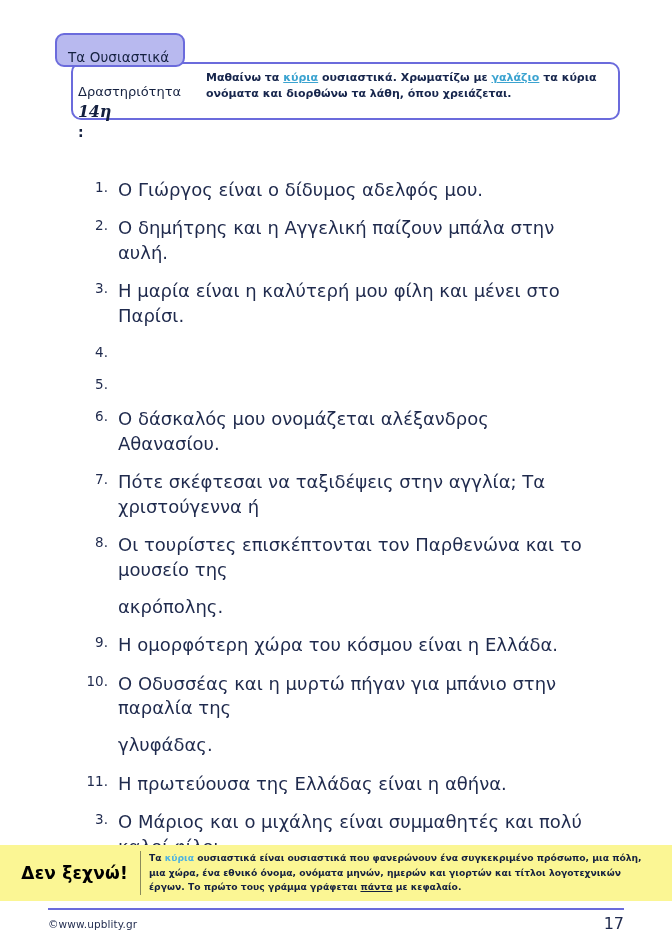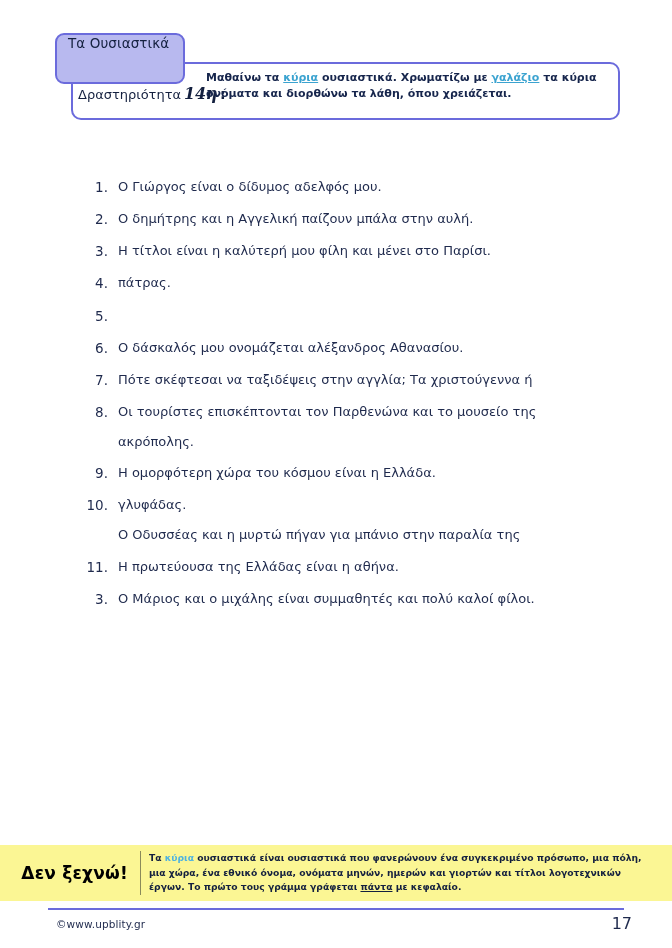--- a/index.html
+++ b/index.html
@@ -24,27 +24,27 @@
     top: 0;
     width: 672px;
     height: 160px;
   }
 
   .section-tab {
     position: absolute;
     left: 55px;
     top: 33px;
     width: 130px;
-    height: 51px;
+    height: 34px;
     background: #b8b9ef;
     border: 2px solid #6b6bdc;
     border-radius: 9px 9px 9px 9px;
     z-index: 3;
     display: flex;
-    align-items: flex-start;
+    align-items: flex-end;
     padding-left: 11px;
   }
   .section-tab-label {
     font-size: 13.5px;
     color: #14203f;
     letter-spacing: 0.1px;
     white-space: nowrap;
   }
 
   .instruction-box {
@@ -65,20 +65,21 @@
     position: absolute;
     left: 78px;
     top: 84px;
     font-size: 13px;
     color: #14203f;
     white-space: nowrap;
     z-index: 4;
     display: flex;
     align-items: baseline;
     gap: 3px;
+    flex-direction: column;
   }
   .activity-ordinal {
     font-family: "DejaVu Serif", serif;
     font-style: italic;
     font-weight: bold;
     font-size: 16px;
     letter-spacing: -0.3px;
   }
   .activity-colon {
     font-weight: bold;
@@ -119,21 +120,21 @@
     flex: 0 0 118px;
     text-align: right;
     padding-right: 10px;
     font-size: 13.5px;
     color: #1f2a4d;
     line-height: 1.38;
   }
   .list-text {
     flex: 1 1 auto;
     max-width: 470px;
-    font-size: 13px;
+    font-size: 18px;
     line-height: 1.38;
     color: #1f2a4d;
   }
   .list-text .wrap-line {
     display: block;
   }
   .list-text .wrap-line + .wrap-line {
     margin-top: 12px;
   }
 
@@ -186,21 +187,21 @@
   .footer-rule {
     position: absolute;
     left: 48px;
     top: 908px;
     width: 576px;
     height: 2px;
     background: #6b6bdc;
   }
   .page-footer {
     position: absolute;
-    left: 56px;
+    left: 48px;
     top: 914px;
     width: 576px;
     display: flex;
     justify-content: space-between;
     align-items: center;
     font-size: 10.5px;
     color: #1f2a4d;
   }
   .footer-copyright { letter-spacing: 0.1px; }
   .footer-pagenum { font-size: 16px; }
@@ -236,27 +237,26 @@
     </div>
     <div class="list-row">
       <div class="list-num">2.</div>
       <div class="list-text">
         <span class="wrap-line">Ο δημήτρης και η Αγγελική παίζουν μπάλα στην αυλή.</span>
       </div>
     </div>
     <div class="list-row">
       <div class="list-num">3.</div>
       <div class="list-text">
-        <span class="wrap-line">Η τίτλοι είναι η καλύτερή μου φίλη και μένει στο Παρίσι.</span>
+        <span class="wrap-line">Η μαρία είναι η καλύτερή μου φίλη και μένει στο Παρίσι.</span>
       </div>
     </div>
     <div class="list-row">
       <div class="list-num">4.</div>
       <div class="list-text">
-        <span class="wrap-line">πάτρας.</span>
       </div>
     </div>
     <div class="list-row">
       <div class="list-num">5.</div>
     </div>
     <div class="list-row">
       <div class="list-num">6.</div>
       <div class="list-text">
         <span class="wrap-line">Ο δάσκαλός μου ονομάζεται αλέξανδρος Αθανασίου.</span>
       </div>
@@ -276,22 +276,22 @@
     </div>
     <div class="list-row">
       <div class="list-num">9.</div>
       <div class="list-text">
         <span class="wrap-line">Η ομορφότερη χώρα του κόσμου είναι η Ελλάδα.</span>
       </div>
     </div>
     <div class="list-row">
       <div class="list-num">10.</div>
       <div class="list-text">
+        <span class="wrap-line">Ο Οδυσσέας και η μυρτώ πήγαν για μπάνιο στην παραλία της</span>
         <span class="wrap-line">γλυφάδας.</span>
-        <span class="wrap-line">Ο Οδυσσέας και η μυρτώ πήγαν για μπάνιο στην παραλία της</span>
       </div>
     </div>
     <div class="list-row">
       <div class="list-num">11.</div>
       <div class="list-text">
         <span class="wrap-line">Η πρωτεύουσα της Ελλάδας είναι η αθήνα.</span>
       </div>
     </div>
     <div class="list-row">
       <div class="list-num">3.</div>

